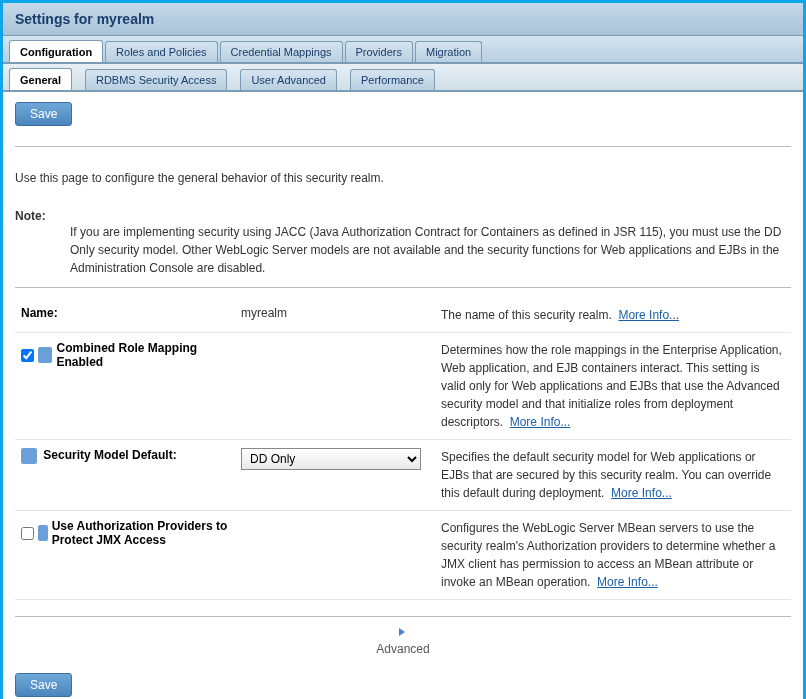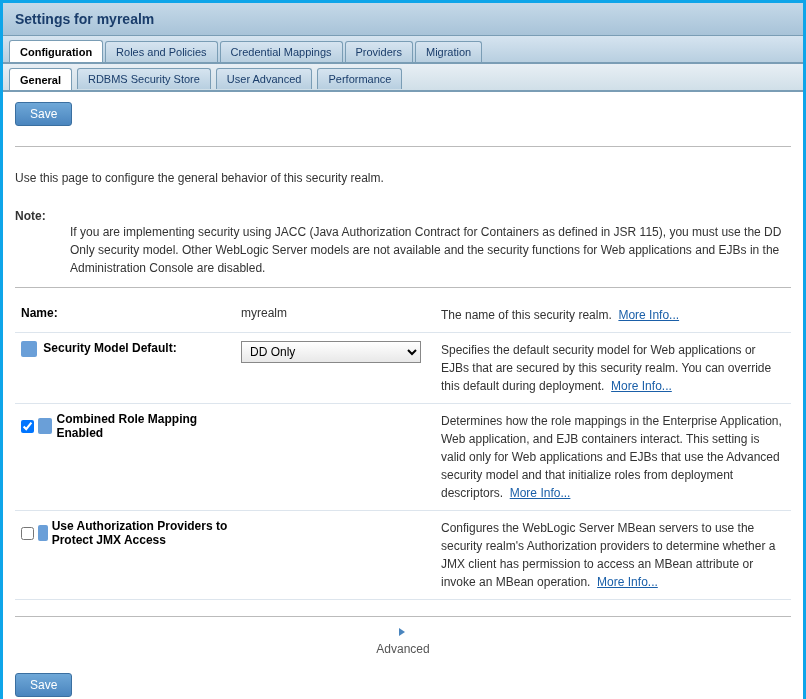--- a/index.html
+++ b/index.html
@@ -46,22 +46,22 @@
       border-color: #7a9db5;
       padding-top: 5px;
     }
 
     
     .sub-tab-bar {
       background: linear-gradient(to bottom, #e8eff5, #d0dfe8);
       padding: 4px 6px 0 6px;
       border-bottom: 2px solid #7a9db5;
       display: flex;
-      gap: 5px;
-      align-items: flex-start;
+      gap: 13px;
+      align-items: flex-end;
     }
 
     
     .content { padding: 10px 12px; background: #fff; }
 
     
     .btn-save {
       background: linear-gradient(to bottom, #6fa8d8, #4a85be);
       color: #fff;
       border: 1px solid #3a6fa0;
@@ -147,21 +147,21 @@
   <div class="tab-bar">
     <div class="tab active">Configuration</div>
     <div class="tab">Roles and Policies</div>
     <div class="tab">Credential Mappings</div>
     <div class="tab">Providers</div>
     <div class="tab">Migration</div>
   </div>
 
   <div class="sub-tab-bar">
     <div class="tab active">General</div>
-    <div class="tab">RDBMS Security Store</div>
+    <div class="tab">RDBMS Security Access</div>
     <div class="tab">User Advanced</div>
     <div class="tab">Performance</div>
   </div>
 
   <div class="content">
 
     
     <button class="btn-save">Save</button>
 
     <hr class="divider">
@@ -179,54 +179,54 @@
 
     
     <table class="form-table">
       <tbody>
 
         <tr>
           <td class="label-col">Name:</td>
           <td class="value-col">myrealm</td>
           <td class="desc-col">
             <span>The name of this security realm.</span>&nbsp;
+            <span class="more-info">More Info...</span>
+          </td>
+        </tr>
+
+        <tr>
+          <td class="label-col">
+            <div class="checkbox-label">
+              <input type="checkbox" checked="" style="">
+              <span style="display:inline-block;width:16px;height:16px;background:#6a9fd8;border-radius:2px;vertical-align:middle;"></span>
+              <span>Combined Role Mapping Enabled</span>
+            </div>
+          </td>
+          <td class="value-col"></td>
+          <td class="desc-col">
+            <span>Determines how the role mappings in the Enterprise Application, Web application, and EJB containers interact. This setting is valid only for Web applications and EJBs that use the Advanced security model and that initialize roles from deployment descriptors.</span>&nbsp;
             <span class="more-info">More Info...</span>
           </td>
         </tr>
 
         <tr>
           <td class="label-col">
             <span style="display:inline-block;width:16px;height:16px;background:#6a9fd8;border-radius:2px;vertical-align:middle;margin-right:3px;"></span>
             <span>Security Model Default:</span>
           </td>
           <td class="value-col">
             <select class="select-field">
               <option>DD Only</option>
               <option>Custom Roles</option>
               <option>Custom Roles and Policies</option>
               <option>Advanced</option>
             </select>
           </td>
           <td class="desc-col">
             <span>Specifies the default security model for Web applications or EJBs that are secured by this security realm. You can override this default during deployment.</span>&nbsp;
-            <span class="more-info">More Info...</span>
-          </td>
-        </tr>
-
-        <tr>
-          <td class="label-col">
-            <div class="checkbox-label">
-              <input type="checkbox" checked="" style="">
-              <span style="display:inline-block;width:16px;height:16px;background:#6a9fd8;border-radius:2px;vertical-align:middle;"></span>
-              <span>Combined Role Mapping Enabled</span>
-            </div>
-          </td>
-          <td class="value-col"></td>
-          <td class="desc-col">
-            <span>Determines how the role mappings in the Enterprise Application, Web application, and EJB containers interact. This setting is valid only for Web applications and EJBs that use the Advanced security model and that initialize roles from deployment descriptors.</span>&nbsp;
             <span class="more-info">More Info...</span>
           </td>
         </tr>
 
         <tr>
           <td class="label-col">
             <div class="checkbox-label">
               <input type="checkbox" style="">
               <span style="display:inline-block;width:16px;height:16px;background:#6a9fd8;border-radius:2px;vertical-align:middle;"></span>
               <span>Use Authorization Providers to Protect JMX Access</span>

